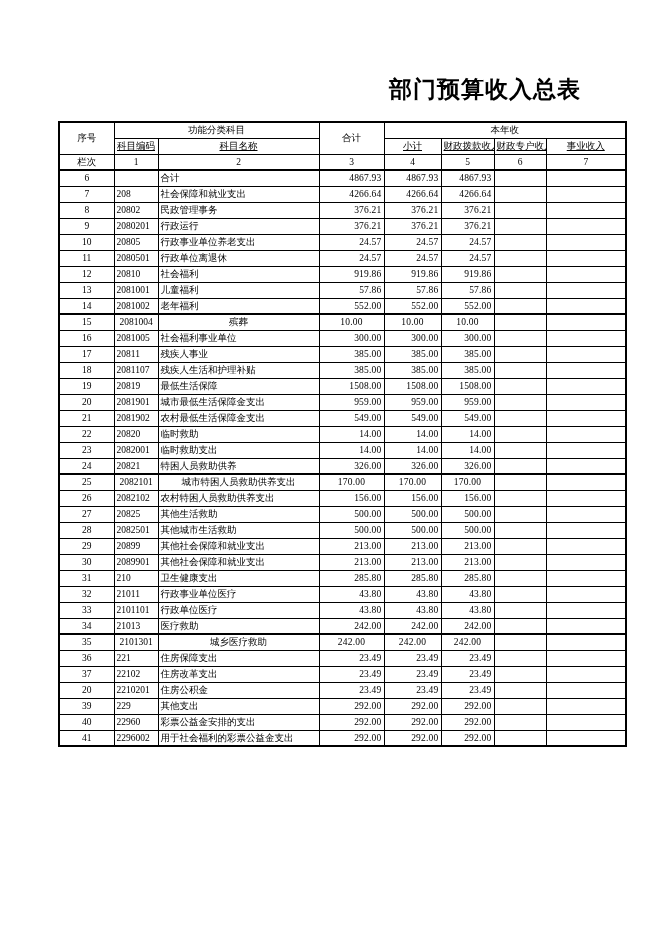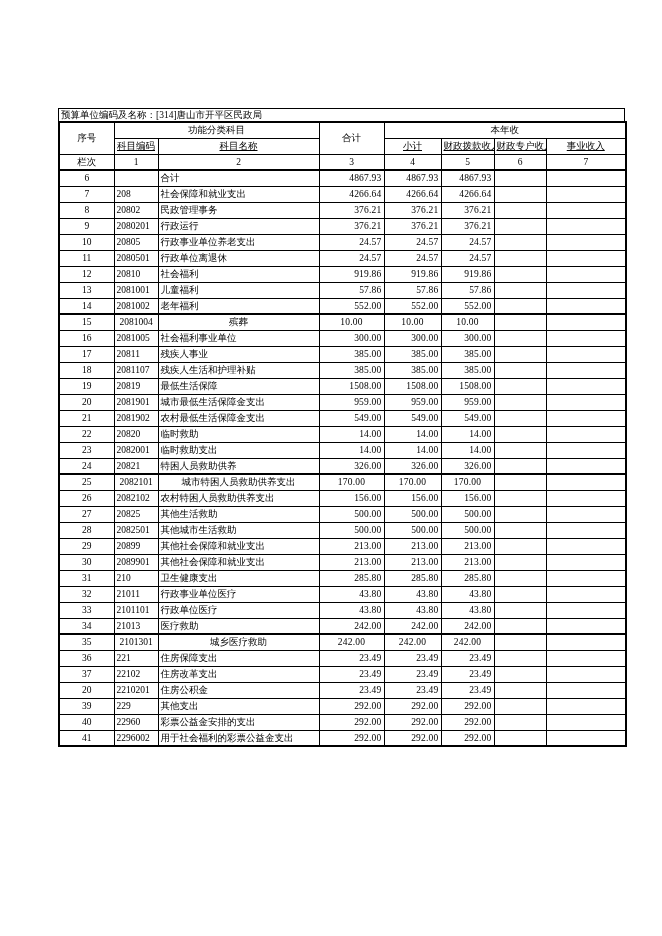--- a/index.html
+++ b/index.html
@@ -130,24 +130,24 @@
   .num-mono {
     font-family: "Liberation Serif", "DejaVu Serif", serif;
     letter-spacing: 0.2px;
   }
 </style>
 </head>
 <body>
 
 <div id="sheet">
 
-
-  <div class="caption-row">
-    <div class="caption-text">预算单位编码及名称：[314]唐山市开平区民政局</div>
+  <div class="title-wrap">
+    <div class="doc-title">部门预算收入总表</div>
   </div>
+
 
   <div class="tbl-wrap">
     <table class="budget">
       <colgroup>
         <col class="w-seq">
           <col class="w-code">
           <col class="w-name">
           <col class="w-total">
         <col class="w-sub">
           <col class="w-fisc">

